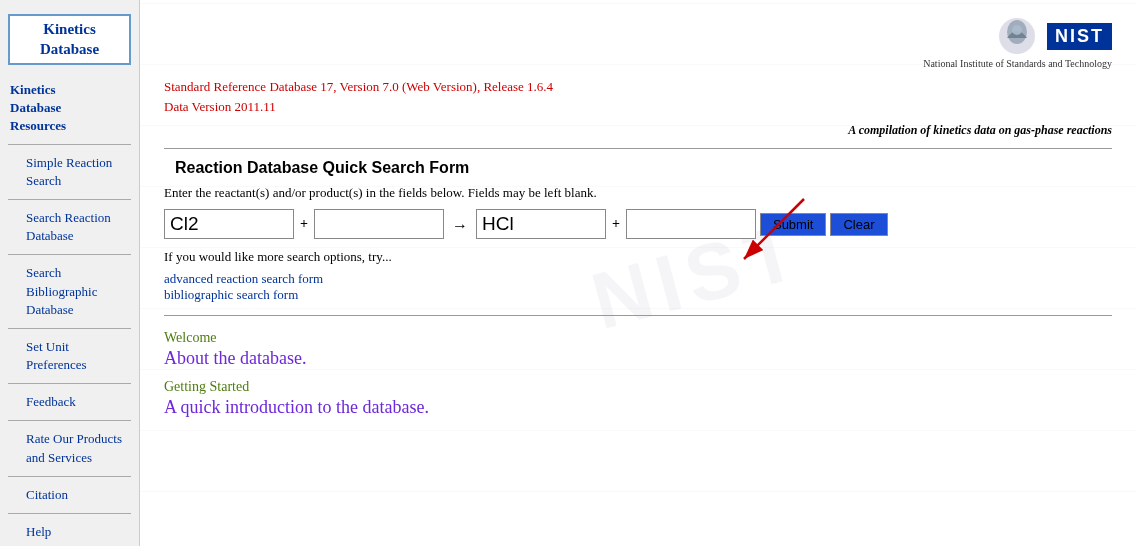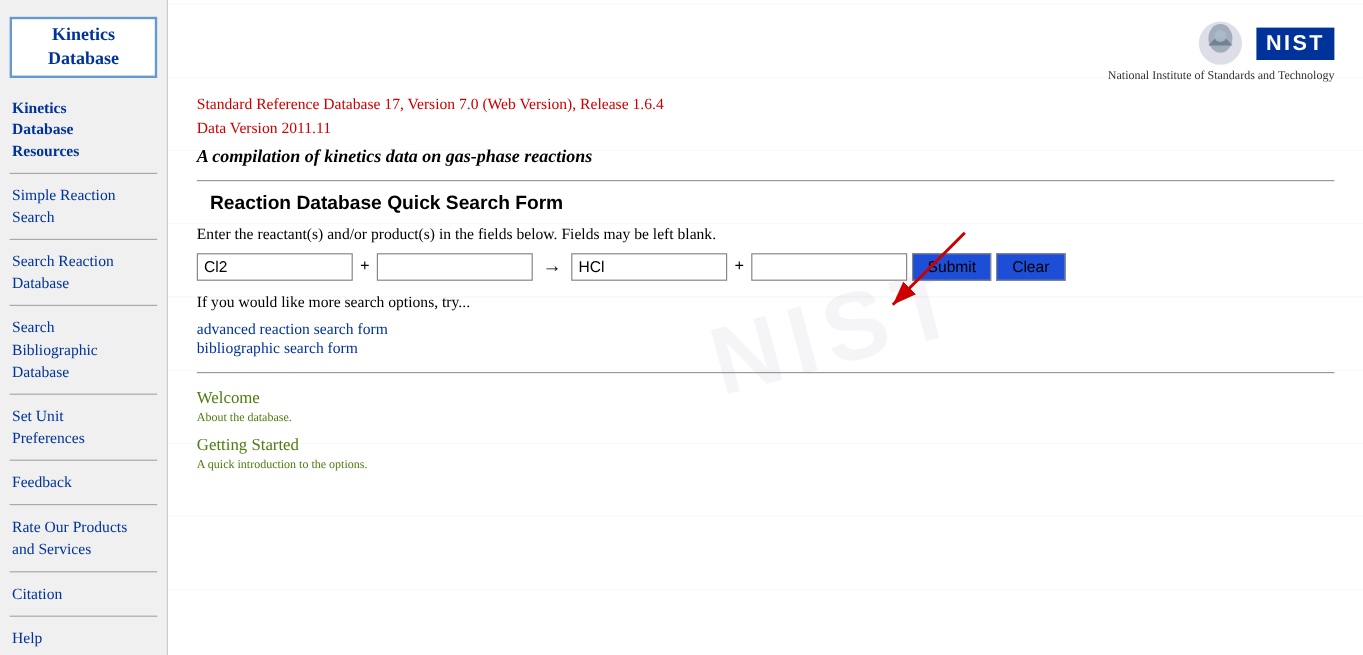--- a/index.html
+++ b/index.html
@@ -48,20 +48,21 @@
       margin: 6px 8px;
     }
 
     .sidebar-link {
       display: block;
       color: #003399;
       font-size: 13px;
       padding: 3px 10px;
       text-decoration: none;
       line-height: 1.4;
+      margin-left: 16px;
     }
 
     
     #main {
       flex: 1;
       padding: 16px 24px 16px 24px;
       background: white;
       position: relative;
       overflow: hidden;
     }
@@ -160,24 +161,25 @@
 
     .version-info {
       color: #cc0000;
       font-size: 13px;
       margin-bottom: 4px;
     }
 
     .subtitle-italic {
       font-style: italic;
       font-weight: bold;
-      font-size: 15px;
+      font-size: 12px;
       color: #000;
       margin-top: 8px;
       margin-bottom: 10px;
+      text-align: right;
     }
 
     hr.section-divider {
       border: none;
       border-top: 1px solid #999;
       margin: 10px 0;
     }
 
     .section-title {
       font-size: 16px;
@@ -198,21 +200,21 @@
       display: flex;
       align-items: center;
       gap: 4px;
       margin-bottom: 10px;
       flex-wrap: nowrap;
     }
 
     .search-input {
       border: 1px solid #888;
       padding: 3px 5px;
-      font-size: 13px;
+      font-size: 19px;
       width: 130px;
       font-family: Arial, sans-serif;
     }
 
     .search-operator {
       font-size: 14px;
       font-weight: bold;
       color: #000;
       padding: 0 2px;
     }
@@ -251,22 +253,22 @@
 
     .welcome-link {
       color: #4d7c0f;
       font-size: 14px;
       text-decoration: none;
       display: block;
       margin-bottom: 2px;
     }
 
     .welcome-desc {
-      font-size: 10px;
-      color: #4d7c0f;
+      font-size: 18px;
+      color: #6d28d9;
       margin-bottom: 10px;
     }
   </style>
 </head>
 <body>
 
 <div id="sidebar">
   <div class="sidebar-logo">
     <span>Kinetics</span><br>
     <span>Database</span>
@@ -373,16 +375,16 @@
     <div class="search-options">If you would like more search options, try...</div>
     <a class="search-link" href="#">advanced reaction search form</a>
     <a class="search-link" href="#">bibliographic search form</a>
 
     <hr class="section-divider" style="margin-top:12px;">
 
     <div class="welcome-section">
       <a class="welcome-link" href="#">Welcome</a>
       <div class="welcome-desc">About the database.</div>
       <a class="welcome-link" href="#">Getting Started</a>
-      <div class="welcome-desc">A quick introduction to the options.</div>
+      <div class="welcome-desc">A quick introduction to the database.</div>
     </div>
   </div>
 </div>
 
 </body></html>

